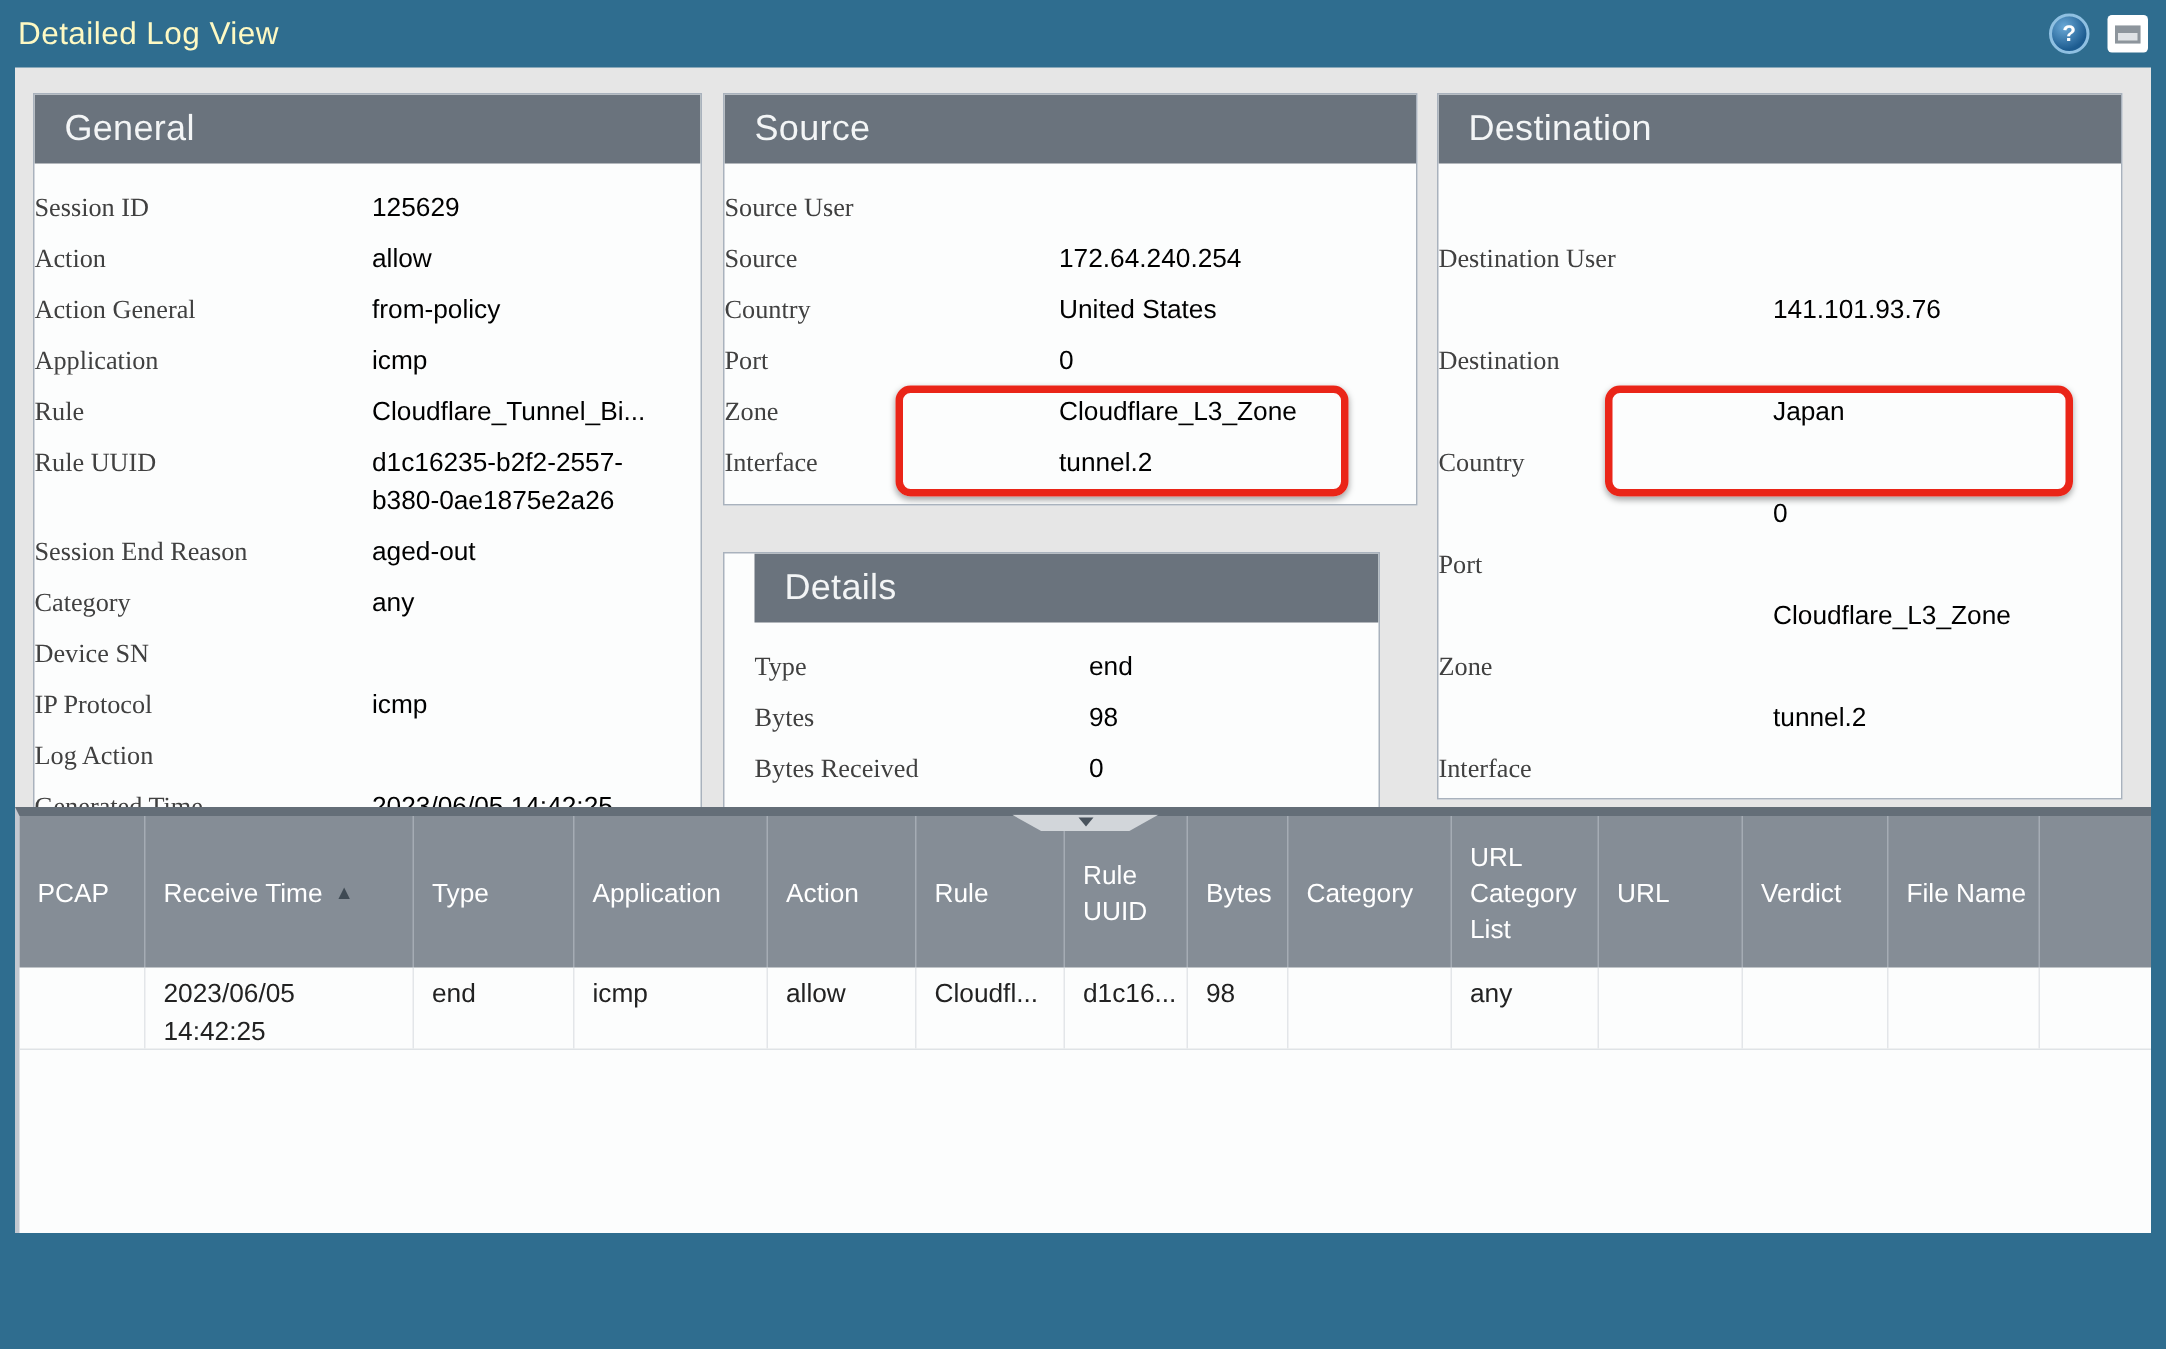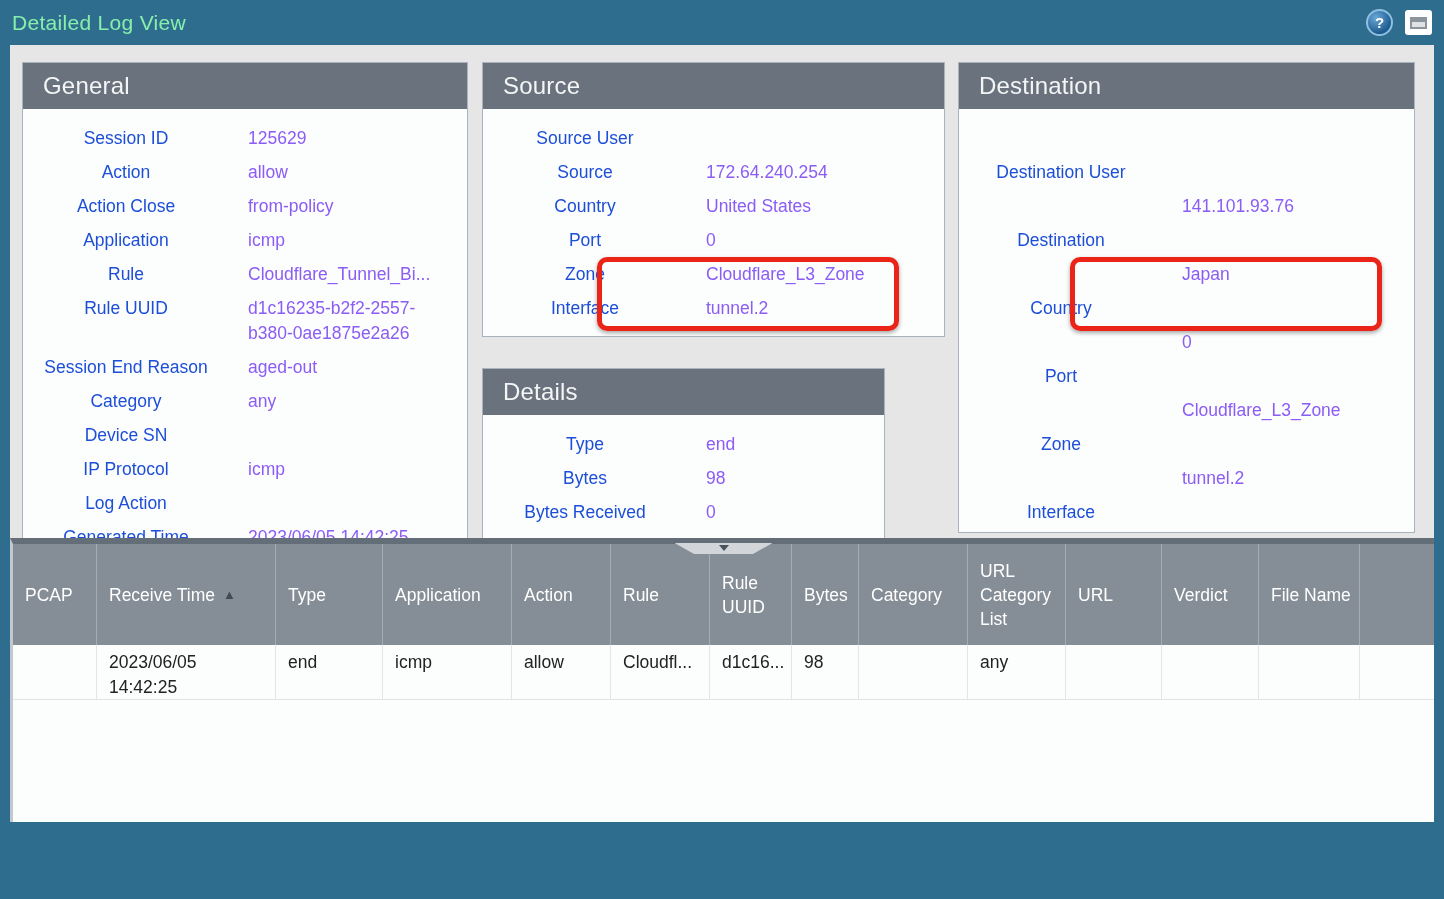--- a/index.html
+++ b/index.html
@@ -6,21 +6,21 @@
   body { font-family: "Liberation Sans", "DejaVu Sans", sans-serif; }
   .dialog {
     position: relative; width: 1444px; height: 899px;
     background: #2f6d8f; overflow: hidden;
   }
   
   .titlebar {
     position: absolute; top: 0; left: 0; right: 0; height: 45px;
     display: flex; align-items: center; padding: 0 12px;
   }
-  .titlebar .title { color: #86efac; font-size: 21px; font-weight: 400; letter-spacing: .3px; }
+  .titlebar .title { color: #fef9c3; font-size: 21px; font-weight: 400; letter-spacing: .3px; }
   .titlebar .spacer { flex: 1; }
   .help-icon {
     width: 27px; height: 27px; border-radius: 50%;
     background: radial-gradient(circle at 35% 30%, #6aa8d6, #1d5c90 70%);
     border: 2px solid #8fc0e2; color: #fff; font-weight: bold; font-size: 15px;
     display: flex; align-items: center; justify-content: center; margin-right: 12px; cursor: pointer;
   }
   .restore-icon {
     width: 27px; height: 25px; background: #fff; border-radius: 3px;
     display: flex; align-items: center; justify-content: center; cursor: pointer;
@@ -34,27 +34,27 @@
     position: absolute; top: 45px; left: 10px; right: 10px; height: 493px;
     background: #e6e6e6; overflow: hidden;
   }
   .panel { position: absolute; background: #fcfdfd; border: 1px solid #a9b2bd; overflow: hidden; }
   .panel-header {
     height: 46px; background: #6a737d; color: #f3f5f6; font-size: 24px; font-weight: 400;
     line-height: 46px; padding-left: 20px; letter-spacing: .2px;
   }
   .fields { padding-top: 13px; }
   .frow { display: flex; align-items: flex-start; padding: 4px 0 5px 0; font-size: 17.5px; line-height: 25px; }
-  .flabel { text-align: center; color: #1d4ed8; flex-shrink: 0; }
-  .fvalue { margin-left: 19px; color: #8b5cf6; flex: 1; overflow-wrap: anywhere; padding-right: 10px; }
+  .flabel { text-align: left; color: #404040; flex-shrink: 0; font-family: Liberation Serif, serif; }
+  .fvalue { margin-left: 19px; color: #000000; flex: 1; overflow-wrap: anywhere; padding-right: 10px; }
   .p-general  { left: 12px;  top: 17px; width: 446px; height: 620px; }
   .p-general .flabel { width: 206px; }
   .p-source   { left: 472px; top: 17px; width: 463px; height: 275px; }
   .p-source .flabel, .p-details .flabel { width: 204px; }
-  .p-details  { left: 472px; top: 323px; width: 403px; height: 240px; }
+  .p-details  { left: 472px; top: 323px; width: 438px; height: 240px; padding-left: 20px; }
   .p-destination { left: 948px; top: 17px; width: 457px; height: 471px; }
   .p-destination .flabel { width: 204px; margin-top: 34px; }
   .highlight-box {
     position: absolute; border: 5px solid #ea2518; border-radius: 10px;
     box-shadow: 0 2px 4px rgba(0,0,0,.35); pointer-events: none;
   }
   .hl-source      { left: 114px; top: 194px; width: 302px; height: 74px; }
   .hl-destination { left: 111px; top: 194px; width: 312px; height: 74px; }
   
   .table-section {
@@ -129,21 +129,21 @@
       <div class="fields">
         <div class="frow">
             <span class="flabel">Session ID</span>
             <span class="fvalue">125629</span>
           </div>
         <div class="frow">
             <span class="flabel">Action</span>
             <span class="fvalue">allow</span>
           </div>
         <div class="frow">
-            <span class="flabel">Action Close</span>
+            <span class="flabel">Action General</span>
             <span class="fvalue">from-policy</span>
           </div>
         <div class="frow">
             <span class="flabel">Application</span>
             <span class="fvalue">icmp</span>
           </div>
         <div class="frow">
             <span class="flabel">Rule</span>
             <span class="fvalue">Cloudflare_Tunnel_Bi...</span>
           </div>

